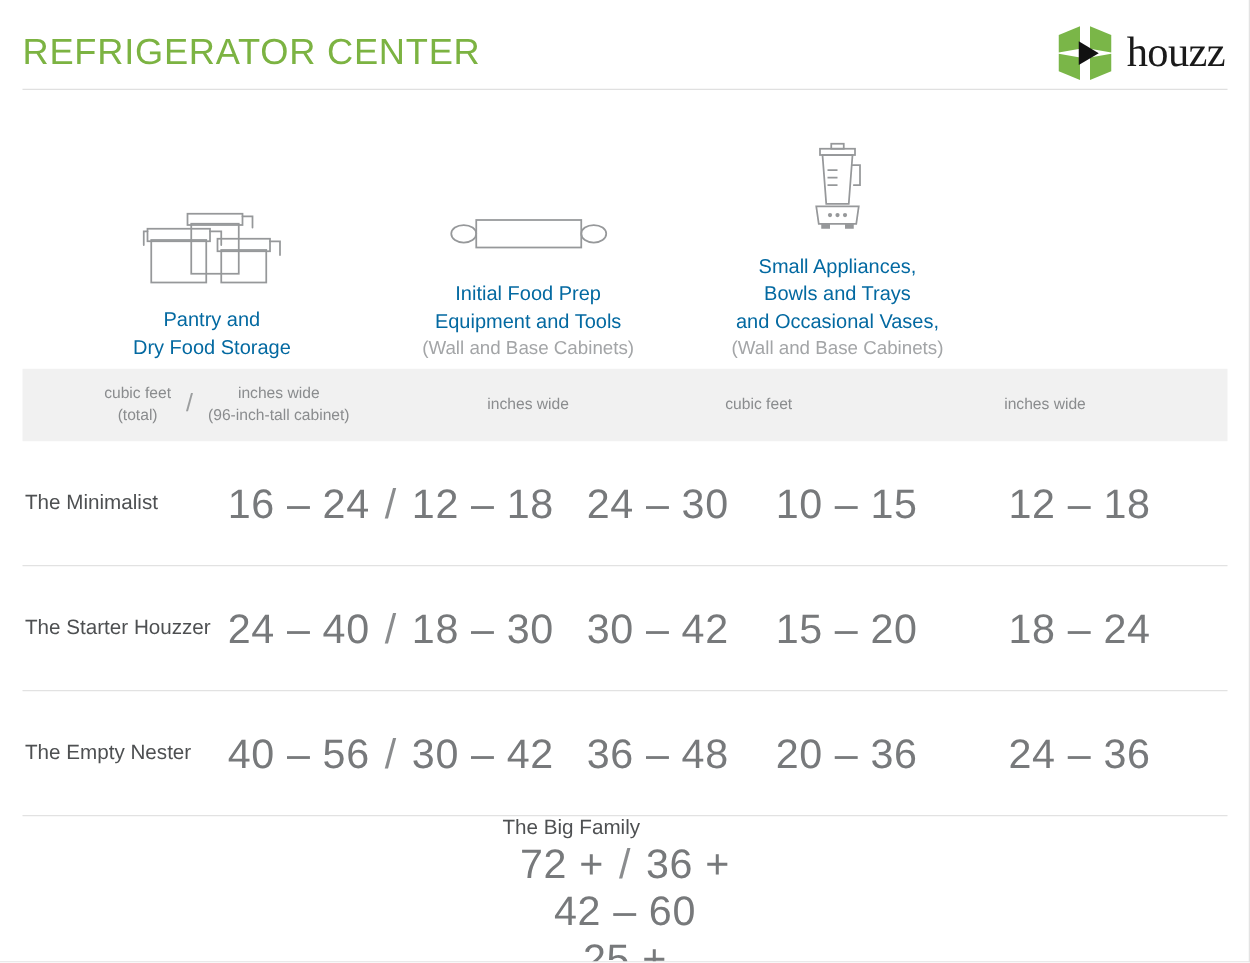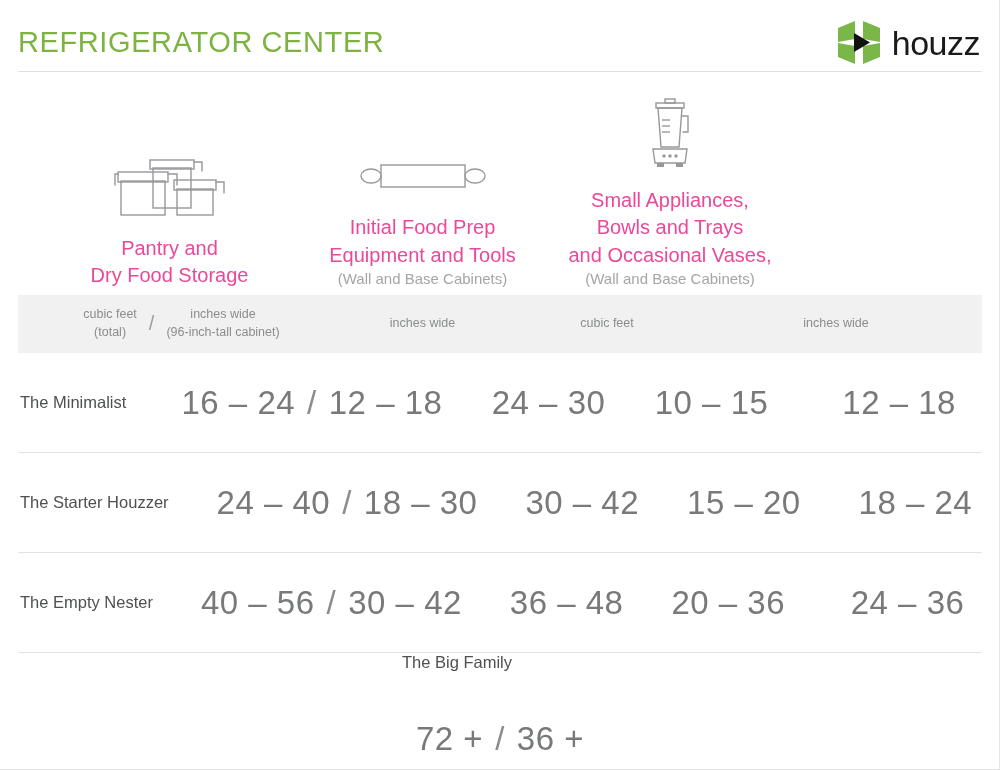--- a/index.html
+++ b/index.html
@@ -42,20 +42,21 @@
     font-weight: 400;
     white-space: nowrap;
   }
 
   
   .brand {
     display: flex;
     align-items: center;
     gap: 11px;
     padding-right: 2px;
+    font-family: Liberation Serif, serif;
   }
   .brand-mark {
     position: relative;
     width: 44px;
     height: 45px;
     flex: 0 0 auto;
   }
   .brand-wordmark {
     font-size: 34px;
     color: #1a1a1a;
@@ -88,23 +89,23 @@
 
   .cat-icon {
     height: 82px;
     display: flex;
     align-items: flex-end;
     justify-content: center;
     margin-bottom: 14px;
   }
   .cat-label {
     text-align: center;
-    font-size: 20px;
+    font-size: 16px;
     line-height: 1.38;
-    color: #ec4899;
+    color: #0369a1;
     font-weight: 400;
   }
   .cat-sub {
     text-align: left;
     font-size: 15px;
     line-height: 1.38;
     color: #a3a5a7;
     font-weight: 400;
   }
 
@@ -154,21 +155,20 @@
     position: absolute;
     left: 18px;
     top: 353px;
     width: 964px;
   }
   .row {
     height: 100px;
     display: flex;
     align-items: center;
     border-bottom: 1px solid #e2e2e2;
-    gap: 48px;
   }
   .row:last-child { border-bottom: none; flex-direction: column; }
 
   .row-label {
     width: 200px;
     padding-left: 2px;
     font-size: 16.5px;
     color: #4e5052;
     font-weight: 400;
     white-space: nowrap;

